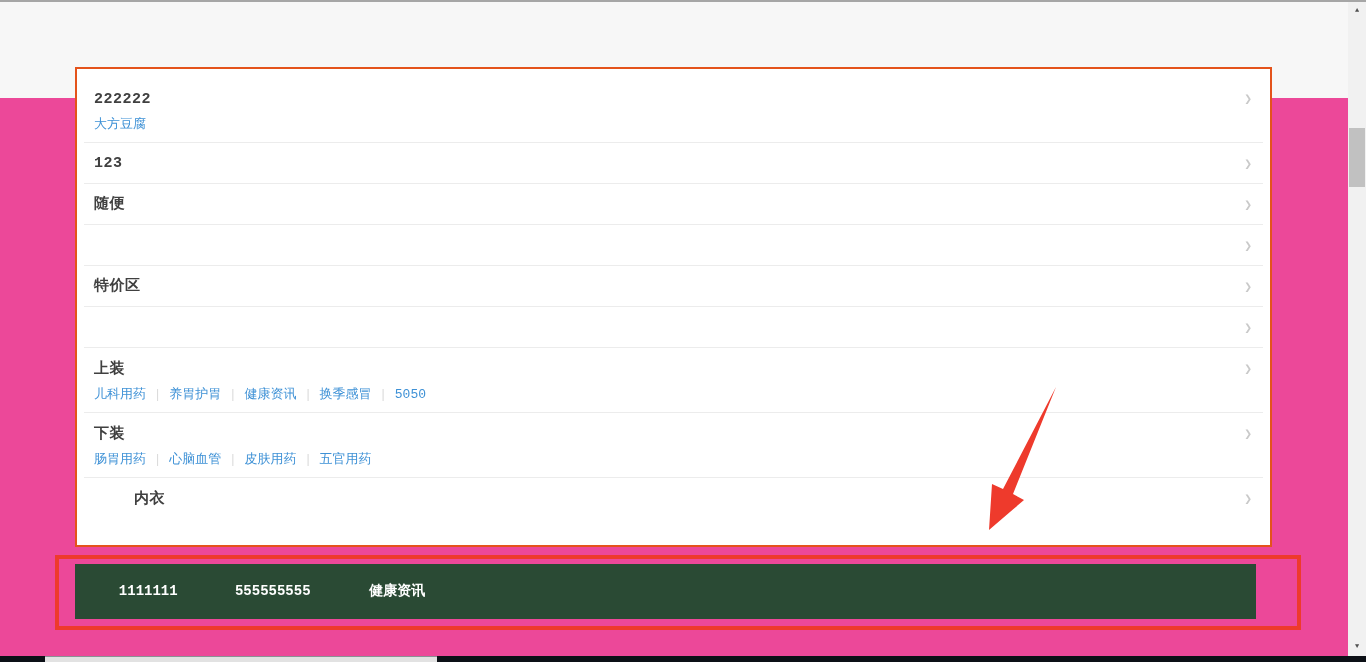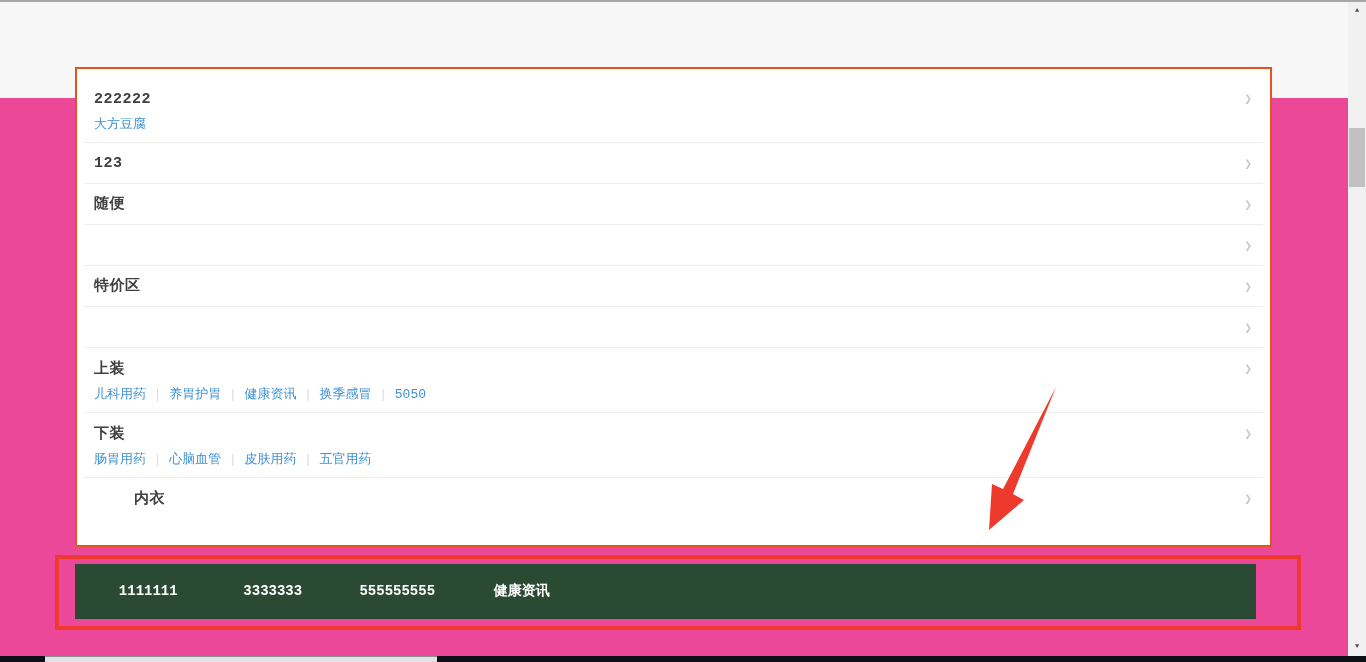--- a/index.html
+++ b/index.html
@@ -111,21 +111,20 @@
     </div>
       <div class="row with-links last">
       <div class="row-title">内衣</div>
       <span class="chevron">❯</span>
     </div>
     </div>
 
   <div class="footer-bar">
     <ul id="footer-list">
         <li>1111111</li>
-        <li>3333333</li>
         <li>555555555</li>
         <li>健康资讯</li>
       </ul>
   </div>
 
   <div class="annotation-rect" style="border-color: rgb(238, 58, 44);"></div>
 
   <svg class="annotation-arrow" viewBox="0 0 1366 662" xmlns="http://www.w3.org/2000/svg">
     <polygon id="arrow-poly" points="1056,387 1013,494 1024,500 989,530 992,484 1003,489" fill="#ee3a2c"></polygon>
   </svg>

